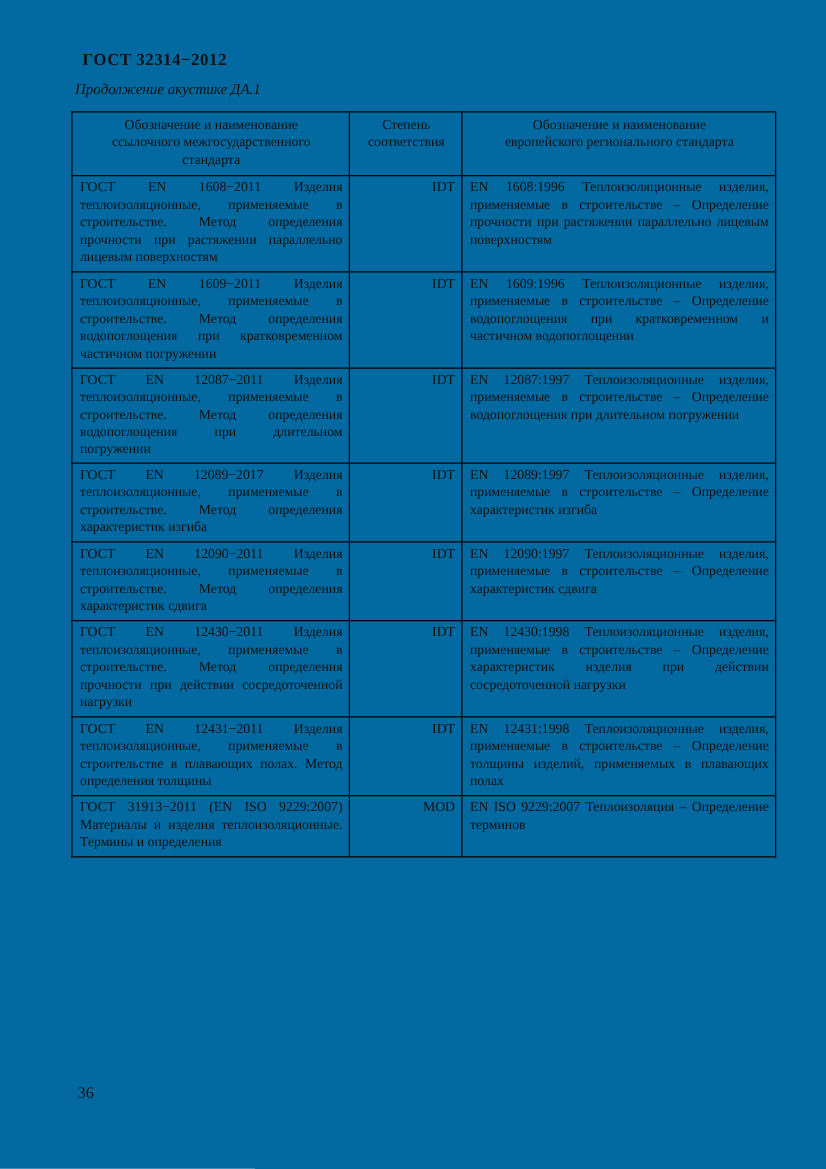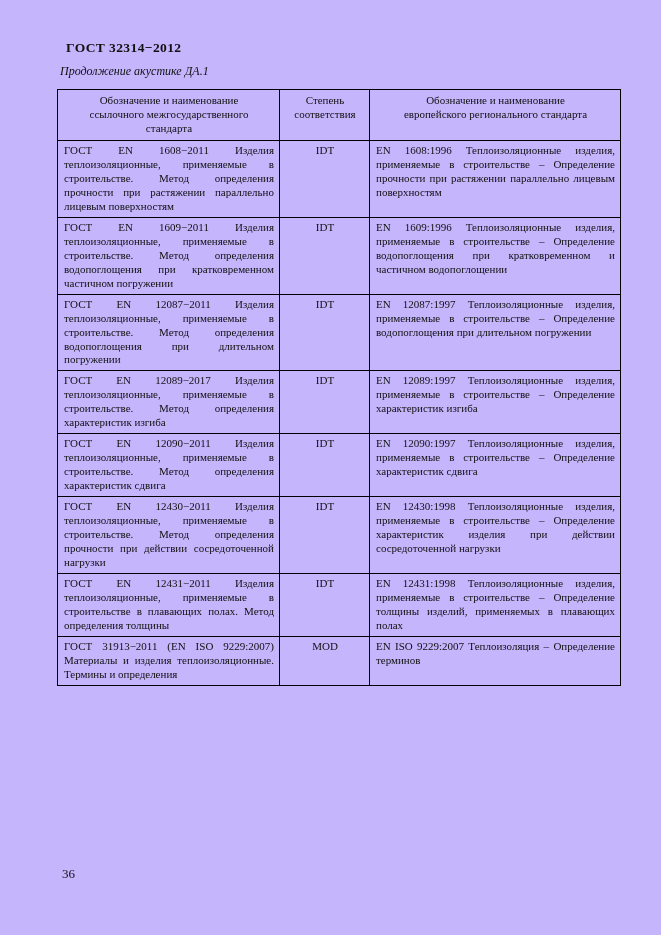--- a/index.html
+++ b/index.html
@@ -12,21 +12,21 @@
     height: 935px;
     position: relative;
     font-family: "Liberation Serif", "DejaVu Serif", serif;
     color: #111111;
     overflow: hidden;
   }
 
   .page {
     position: absolute;
     inset: 0;
-    background: #c4b5fd;
+    background: #0369a1;
   }
 
   .doc-header {
     position: absolute;
     left: 66px;
     top: 40px;
     font-size: 13.5px;
     font-weight: bold;
     letter-spacing: 0.4px;
   }
@@ -67,21 +67,21 @@
   .col-gost { width: 222px; }
   .col-deg  { width: 90px; }
   .col-en   { width: 251px; }
 
   .cell-gost {
     text-align: justify;
     text-align-last: left;
     hyphens: manual;
   }
   .cell-deg {
-    text-align: center;
+    text-align: right;
     vertical-align: top;
   }
   .cell-en {
     text-align: justify;
     text-align-last: left;
     hyphens: manual;
   }
 
   .hdr-line { display: block; }
 

